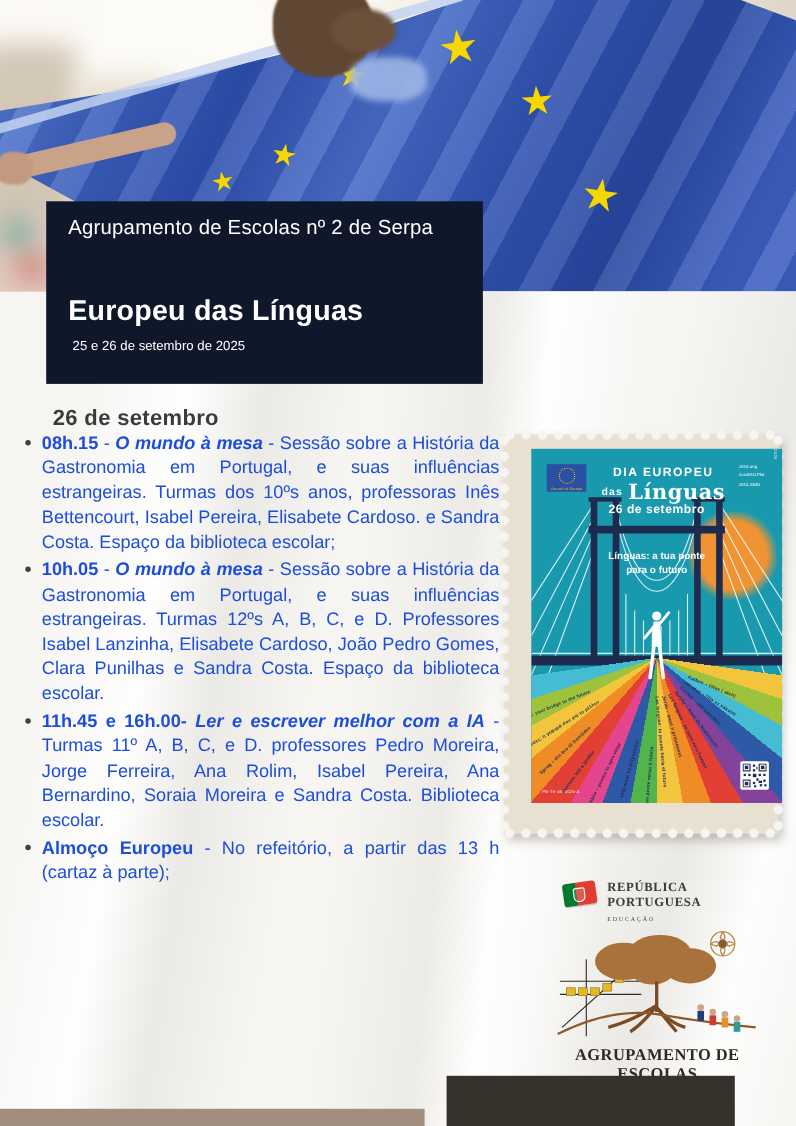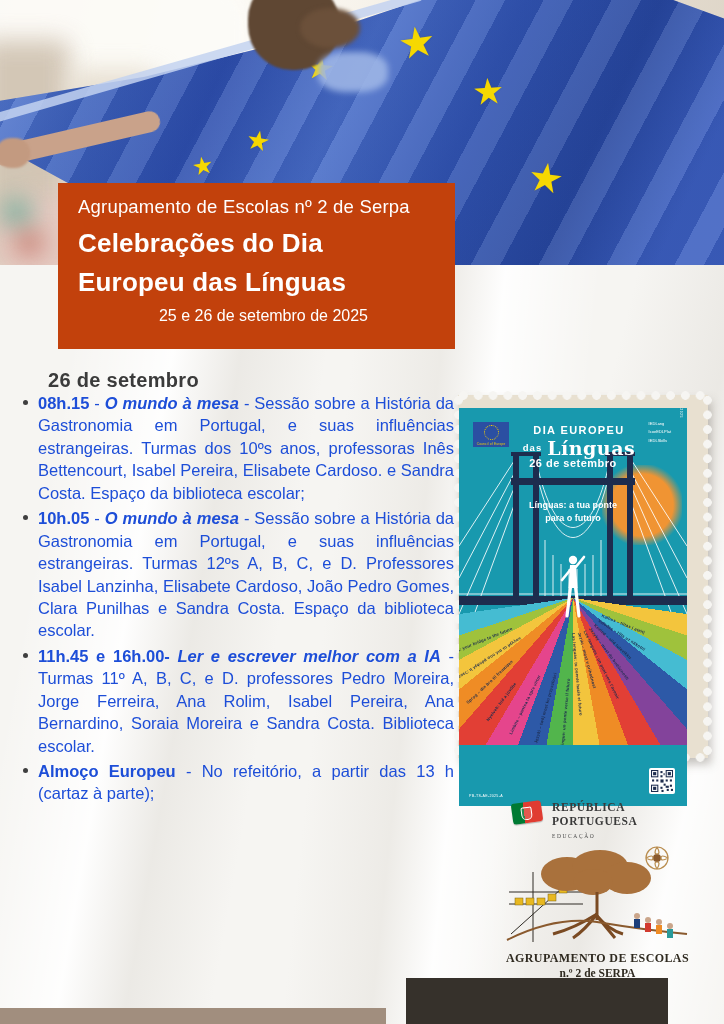--- a/index.html
+++ b/index.html
@@ -30,42 +30,42 @@
        transform:rotate(-16deg);transform-origin:0 50%;border-radius:4px;}
   .star{position:absolute;color:#f6d801;line-height:1;text-shadow:0 0 2px rgba(120,90,0,.25);}
   .star::before{content:"★";}
   .arm{position:absolute;left:-8px;top:128px;width:170px;height:21px;background:#c9a28a;border-radius:11px;
        transform:rotate(-13deg);filter:blur(.6px);}
   .hand{position:absolute;left:-4px;top:138px;width:34px;height:30px;background:#c39a80;border-radius:45%;filter:blur(1px);}
   .head{position:absolute;left:248px;top:-22px;width:92px;height:92px;background:#5f4733;border-radius:46% 54% 50% 50%;filter:blur(1px);}
   .hairwisp{position:absolute;left:300px;top:8px;width:60px;height:40px;background:#6b503a;border-radius:50%;filter:blur(2px);}
   .shoulder-light{position:absolute;left:318px;top:52px;width:70px;height:40px;background:#9db5e6;border-radius:40%;filter:blur(3px);opacity:.9;}
   
-  .banner{position:absolute;left:42px;top:183px;width:397px;height:166px;background:#c2410c;color:#fff;
-          box-sizing:border-box;padding:13px 10px 0 20px;z-index:3;margin-left:16px;}
+  .banner{position:absolute;left:42px;top:183px;width:397px;height:166px;background:#0f172a;color:#fff;
+          box-sizing:border-box;padding:13px 10px 0 20px;z-index:3;}
   .banner .school{font-size:18.5px;font-weight:400;letter-spacing:.2px;}
   .banner .sub{font-size:12.5px;margin-top:3px;opacity:.97;}
   .banner .title{font-size:26px;font-weight:bold;line-height:1.5;margin-top:6px;letter-spacing:.2px;}
-  .banner .dates{font-size:16px;margin-top:5px;padding-left:4px;text-align:center;}
+  .banner .dates{font-size:12px;margin-top:5px;padding-left:4px;}
   
   .day-heading{position:absolute;left:48px;top:352px;font-size:20px;font-weight:bold;color:#3b3b3b;z-index:2;letter-spacing:.3px;}
   .schedule{position:absolute;left:22px;top:392px;width:432px;z-index:2;list-style:none;margin:0;padding:0;
             font-size:16.5px;line-height:1.36;color:#1d4ed8;text-align:justify;}
   .schedule .item{position:relative;padding-left:16px;margin-bottom:3px;}
   .schedule .item::before{content:"";position:absolute;left:1px;top:8px;width:5px;height:5px;border-radius:50%;background:#3f3f3f;}
   .seg-b{font-weight:bold;}
   .seg-bi{font-weight:bold;font-style:italic;}
   
   .stamp{position:absolute;left:458px;top:395px;width:250px;height:363px;background:#e8e0d0;z-index:2;
          box-shadow:3px 6px 9px rgba(90,80,70,.35);}
   .perf{position:absolute;pointer-events:none;}
   .perf.h{left:-2px;right:-2px;height:11px;background-image:radial-gradient(circle at 50% 50%, #f6f5f2 4px, rgba(0,0,0,0) 4.6px);background-size:14.8px 11px;background-repeat:repeat-x;}
   .perf.v{top:-2px;bottom:-2px;width:11px;background-image:radial-gradient(circle at 50% 50%, #f6f5f2 4px, rgba(0,0,0,0) 4.6px);background-size:11px 14.6px;background-repeat:repeat-y;}
   .perf.t{top:-5px;} .perf.b{bottom:-5px;} .perf.l{left:-5px;} .perf.r{right:-5px;}
-  .poster{position:absolute;left:1px;top:13px;width:228px;height:398px;background:#1899ae;overflow:hidden;}
+  .poster{position:absolute;left:25px;top:13px;width:228px;height:322px;background:#1899ae;overflow:hidden;}
   .eu-flag{position:absolute;left:14px;top:14px;width:36px;height:25px;background:#2b4fa2;}
   .eu-ring{position:absolute;left:11px;top:3px;width:13px;height:13px;border:1px dotted #f6d000;border-radius:50%;}
   .eu-cap{position:absolute;left:0;right:0;bottom:1px;font-size:3.2px;color:#f6d000;text-align:center;letter-spacing:.2px;}
   .p-title{position:absolute;left:40px;right:28px;top:16px;text-align:center;color:#fff;z-index:3;}
   .p-title .l1{font-size:11px;font-weight:bold;letter-spacing:1.4px;}
   .p-title .l2{margin-top:1px;}
   .p-title .das{font-size:9.5px;font-weight:600;letter-spacing:1px;vertical-align:4px;margin-right:5px;margin-top:10px;}
   .p-title .lingua{font-family:"DejaVu Serif",serif;font-size:19px;font-weight:bold;letter-spacing:.5px;}
   .hashtags{position:absolute;right:16px;top:12px;text-align:left;color:#fff;font-size:4px;line-height:2.1;z-index:3;}
   .side-code{position:absolute;right:4px;top:10px;color:#fff;font-size:3.5px;transform:rotate(90deg);transform-origin:right top;letter-spacing:.5px;z-index:3;}
@@ -91,21 +91,21 @@
   
   .rp-logo{position:absolute;left:512px;top:800px;width:180px;z-index:2;}
   .rp-flag{position:absolute;left:0;top:2px;width:30px;height:21px;border-radius:3px;transform:rotate(-8deg);
            background:linear-gradient(90deg,#007a33 0 40%,#e03c31 40% 100%);box-shadow:0 1px 1px rgba(0,0,0,.25);}
   .rp-shield{position:absolute;left:9px;top:5px;width:9px;height:11px;border:1px solid #fff;border-radius:2px 2px 5px 5px;background:rgba(255,255,255,.15);}
   .rp-text{margin-left:40px;font-family:"Liberation Serif",serif;color:#3a3a3a;}
   .rp-text .n1,.rp-text .n2{font-size:11.5px;font-weight:bold;letter-spacing:.6px;line-height:1.25;}
   .rp-text .n3{font-size:5.5px;letter-spacing:1.6px;margin-top:4px;color:#4a4a4a;}
   .school-logo{position:absolute;left:505px;top:842px;width:185px;z-index:2;text-align:center;}
   .school-text{font-family:"Liberation Serif",serif;color:#2f2a20;font-weight:bold;}
-  .school-text .s1{font-size:12px;letter-spacing:.4px;}
+  .school-text .s1{font-size:15px;letter-spacing:.4px;}
   .school-text .s2{font-size:11.5px;margin-top:1px;}
   
   .bar-left{position:absolute;left:0;top:1008px;width:386px;height:16px;background:#a18e7e;z-index:2;}
   .bar-right{position:absolute;left:406px;top:978px;width:262px;height:46px;background:#36312b;z-index:2;}
 </style>
 </head>
 <body>
 
 <div class="page">
   <div class="silk"></div>
@@ -131,21 +131,21 @@
     <div class="arm"></div>
     <div class="hand"></div>
     <div class="head"></div>
     <div class="hairwisp"></div>
     <div class="shoulder-light"></div>
   </div>
 
   <div class="banner">
     <div class="school">Agrupamento de Escolas nº 2 de Serpa</div>
     <div class="title">
-      <span>Celebrações do Dia</span><br>
+      <br>
       <span>Europeu das Línguas</span>
     </div>
     <div class="dates">25 e 26 de setembro de 2025</div>
   </div>
 
   <h2 class="day-heading">26 de setembro</h2>
   <ul class="schedule" id="schedule-items">
       <li class="item"><span class="seg-b">08h.15</span><span class="seg-r"> - </span><span class="seg-bi">O mundo à mesa</span><span class="seg-r"> - Sessão sobre a História da Gastronomia em Portugal, e suas influências estrangeiras. Turmas dos 10ºs anos, professoras Inês Bettencourt, Isabel Pereira, Elisabete Cardoso. e Sandra Costa. Espaço da biblioteca escolar;</span></li>
       <li class="item"><span class="seg-b">10h.05</span><span class="seg-r"> - </span><span class="seg-bi">O mundo à mesa</span><span class="seg-r"> - Sessão sobre a História da Gastronomia em Portugal, e suas influências estrangeiras. Turmas 12ºs A, B, C, e D. Professores Isabel Lanzinha, Elisabete Cardoso, João Pedro Gomes, Clara Punilhas e Sandra Costa. Espaço da biblioteca escolar.</span></li>
       <li class="item"><span class="seg-b">11h.45 e 16h.00-</span><span class="seg-r"> </span><span class="seg-bi">Ler e escrever melhor com a IA</span><span class="seg-r"> - Turmas 11º A, B, C, e D. professores Pedro Moreira, Jorge Ferreira, Ana Rolim, Isabel Pereira, Ana Bernardino, Soraia Moreira e Sandra Costa. Biblioteca escolar.</span></li>

